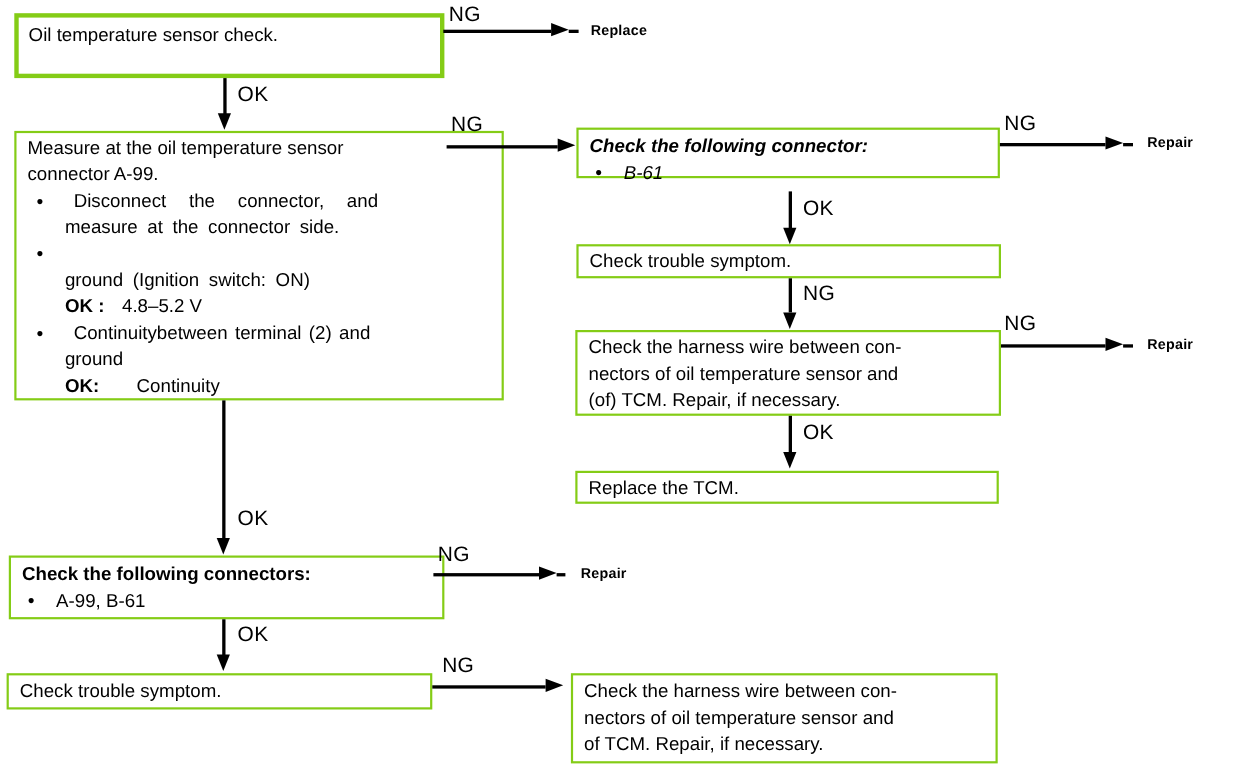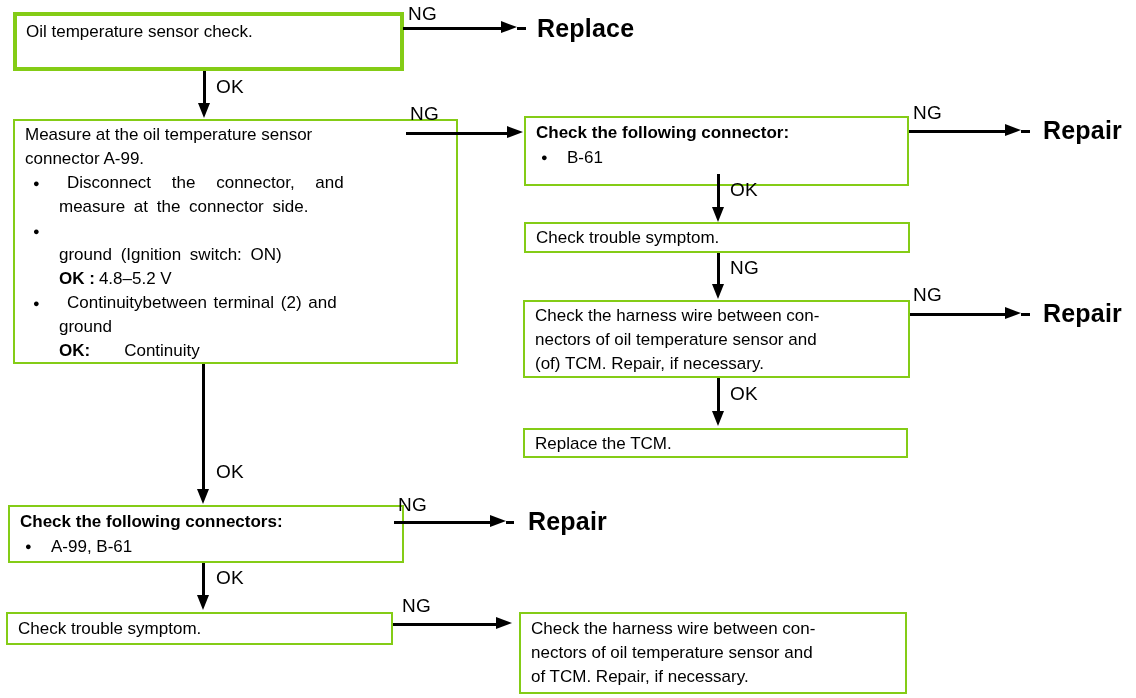--- a/index.html
+++ b/index.html
@@ -20,26 +20,26 @@
   .bold{font-weight:bold;}
   .title-line{font-weight:bold;line-height:25px;}
   .item-line{line-height:25px;}
   .hline{position:absolute;height:3px;background:#000;}
   .vline{position:absolute;width:3px;background:#000;}
   .arr-r{position:absolute;width:0;height:0;border-top:6px solid transparent;
          border-bottom:6px solid transparent;border-left:16px solid #000;}
   .arr-d{position:absolute;width:0;height:0;border-left:6px solid transparent;
          border-right:6px solid transparent;border-top:15px solid #000;}
   .lbl{position:absolute;font-size:19px;line-height:19px;letter-spacing:.3px;}
-  .outcome{position:absolute;font-size:25px;line-height:20px;font-weight:bold;letter-spacing:.2px;}
+  .outcome{position:absolute;font-size:13px;line-height:20px;font-weight:bold;letter-spacing:.2px;}
   .ws-j3{word-spacing:16px;}
   .ws-med{word-spacing:6px;}
   .ws-sm{word-spacing:4px;}
   .ws-xs{word-spacing:2px;}
-  .okval{margin-left:4px;}
+  .okval{margin-left:16px;}
   .okval2{margin-left:34px;}
 </style>
 </head>
 <body>
 
 <div id="stage">
 
   <div class="box b-heavy" style="left:13px;top:12px;width:391px;height:59px;padding:4px 9px;">
     <div>Oil temperature sensor check.</div>
   </div>
@@ -75,21 +75,21 @@
     <div class="indent">ground</div>
     <div class="indent">
       <span class="bold">OK:</span><span class="okval2">Continuity</span>
     </div>
   </div>
 
   <div class="hline" style="left:406px;top:132px;width:101px;"></div>
   <div class="arr-r" style="left:507px;top:126px;"></div>
   <div class="lbl" style="left:410px;top:104px;">NG</div>
 
-  <div class="box" style="left:524px;top:116px;width:385px;height:70px;padding:2px 10px;">
+  <div class="box" style="left:524px;top:116px;width:385px;height:46px;padding:2px 10px;font-style:italic;">
     <div class="title-line">Check the following connector:</div>
     <div class="row">
       <span class="bullet-col sm">●</span>
       <span class="item-line">B-61</span>
     </div>
   </div>
   <div class="hline" style="left:909px;top:130px;width:96px;"></div>
   <div class="arr-r" style="left:1005px;top:124px;"></div>
   <div class="hline" style="left:1021px;top:130px;width:9px;"></div>
   <div class="lbl" style="left:913px;top:103px;">NG</div>

